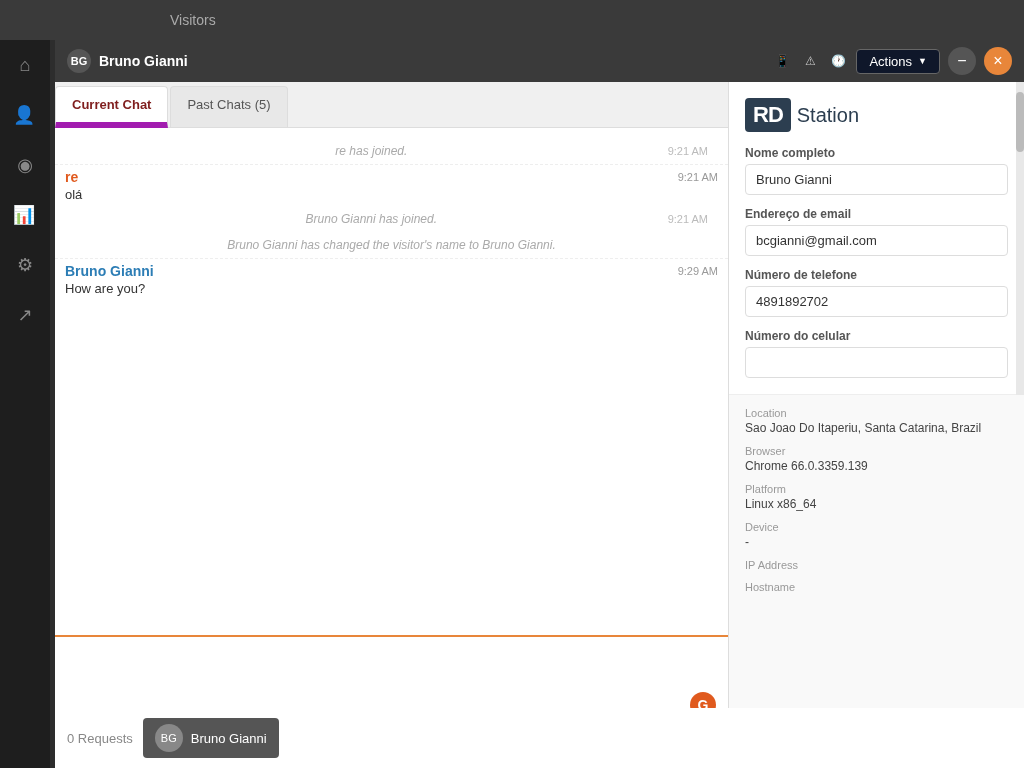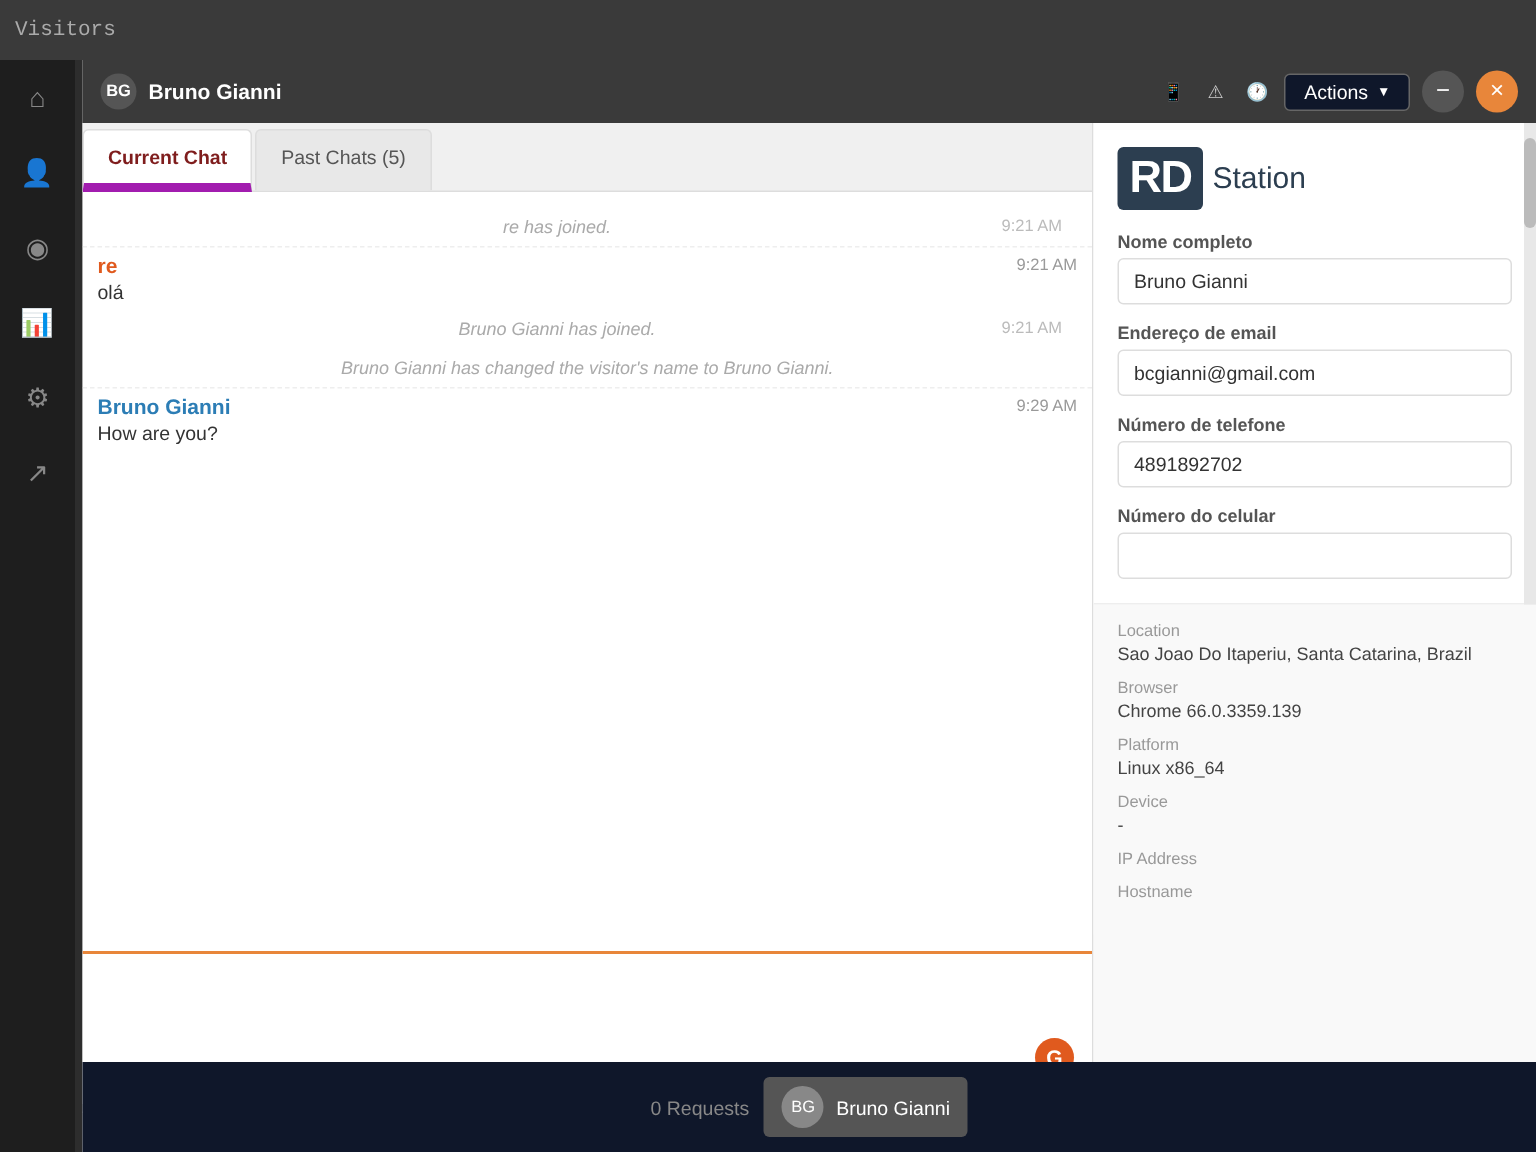--- a/index.html
+++ b/index.html
@@ -333,26 +333,25 @@
       color: #444;
     }
 
     
     .bottom-bar {
       position: absolute;
       bottom: 0;
       left: 55px;
       right: 0;
       height: 60px;
-      background: #0f172a;
+      background: #ffffff;
       display: flex;
       align-items: center;
       padding: 0 12px;
       gap: 10px;
-      justify-content: center;
     }
     .bottom-requests {
       color: #888;
       font-size: 13px;
     }
     .bottom-chat-item {
       display: flex;
       align-items: center;
       gap: 8px;
       background: #555;
@@ -379,21 +378,21 @@
     
     .rd-logo-container {
       display: flex;
       align-items: center;
       gap: 0;
       margin-bottom: 14px;
     }
     .rd-box {
       background: #2c3e50;
       color: #fff;
-      font-size: 30px;
+      font-size: 22px;
       font-weight: 900;
       padding: 4px 8px;
       border-radius: 4px;
       letter-spacing: -1px;
     }
     .station-text {
       font-size: 20px;
       color: #2c3e50;
       font-weight: 400;
       margin-left: 6px;
@@ -405,21 +404,21 @@
 <div class="sidebar">
   <div class="sidebar-icon">⌂</div>
   <div class="sidebar-icon">👤</div>
   <div class="sidebar-icon">◉</div>
   <div class="sidebar-icon">📊</div>
   <div class="sidebar-icon">⚙</div>
   <div class="sidebar-icon">↗</div>
 </div>
 
 <div class="visitors-bar">
-  <span style=" font-family: Liberation Mono, monospace;">Visitors</span>
+  <span style="margin-left: 160px;">Visitors</span>
 </div>
 
 <div class="modal">
 
   <div class="modal-header">
     <div class="modal-header-avatar">BG</div>
     <span class="modal-header-name">Bruno Gianni</span>
     <div class="modal-header-icons">
       <div class="header-icon-badge" style="color:#25D366;">📱</div>
       <div class="header-icon-badge">⚠</div>

